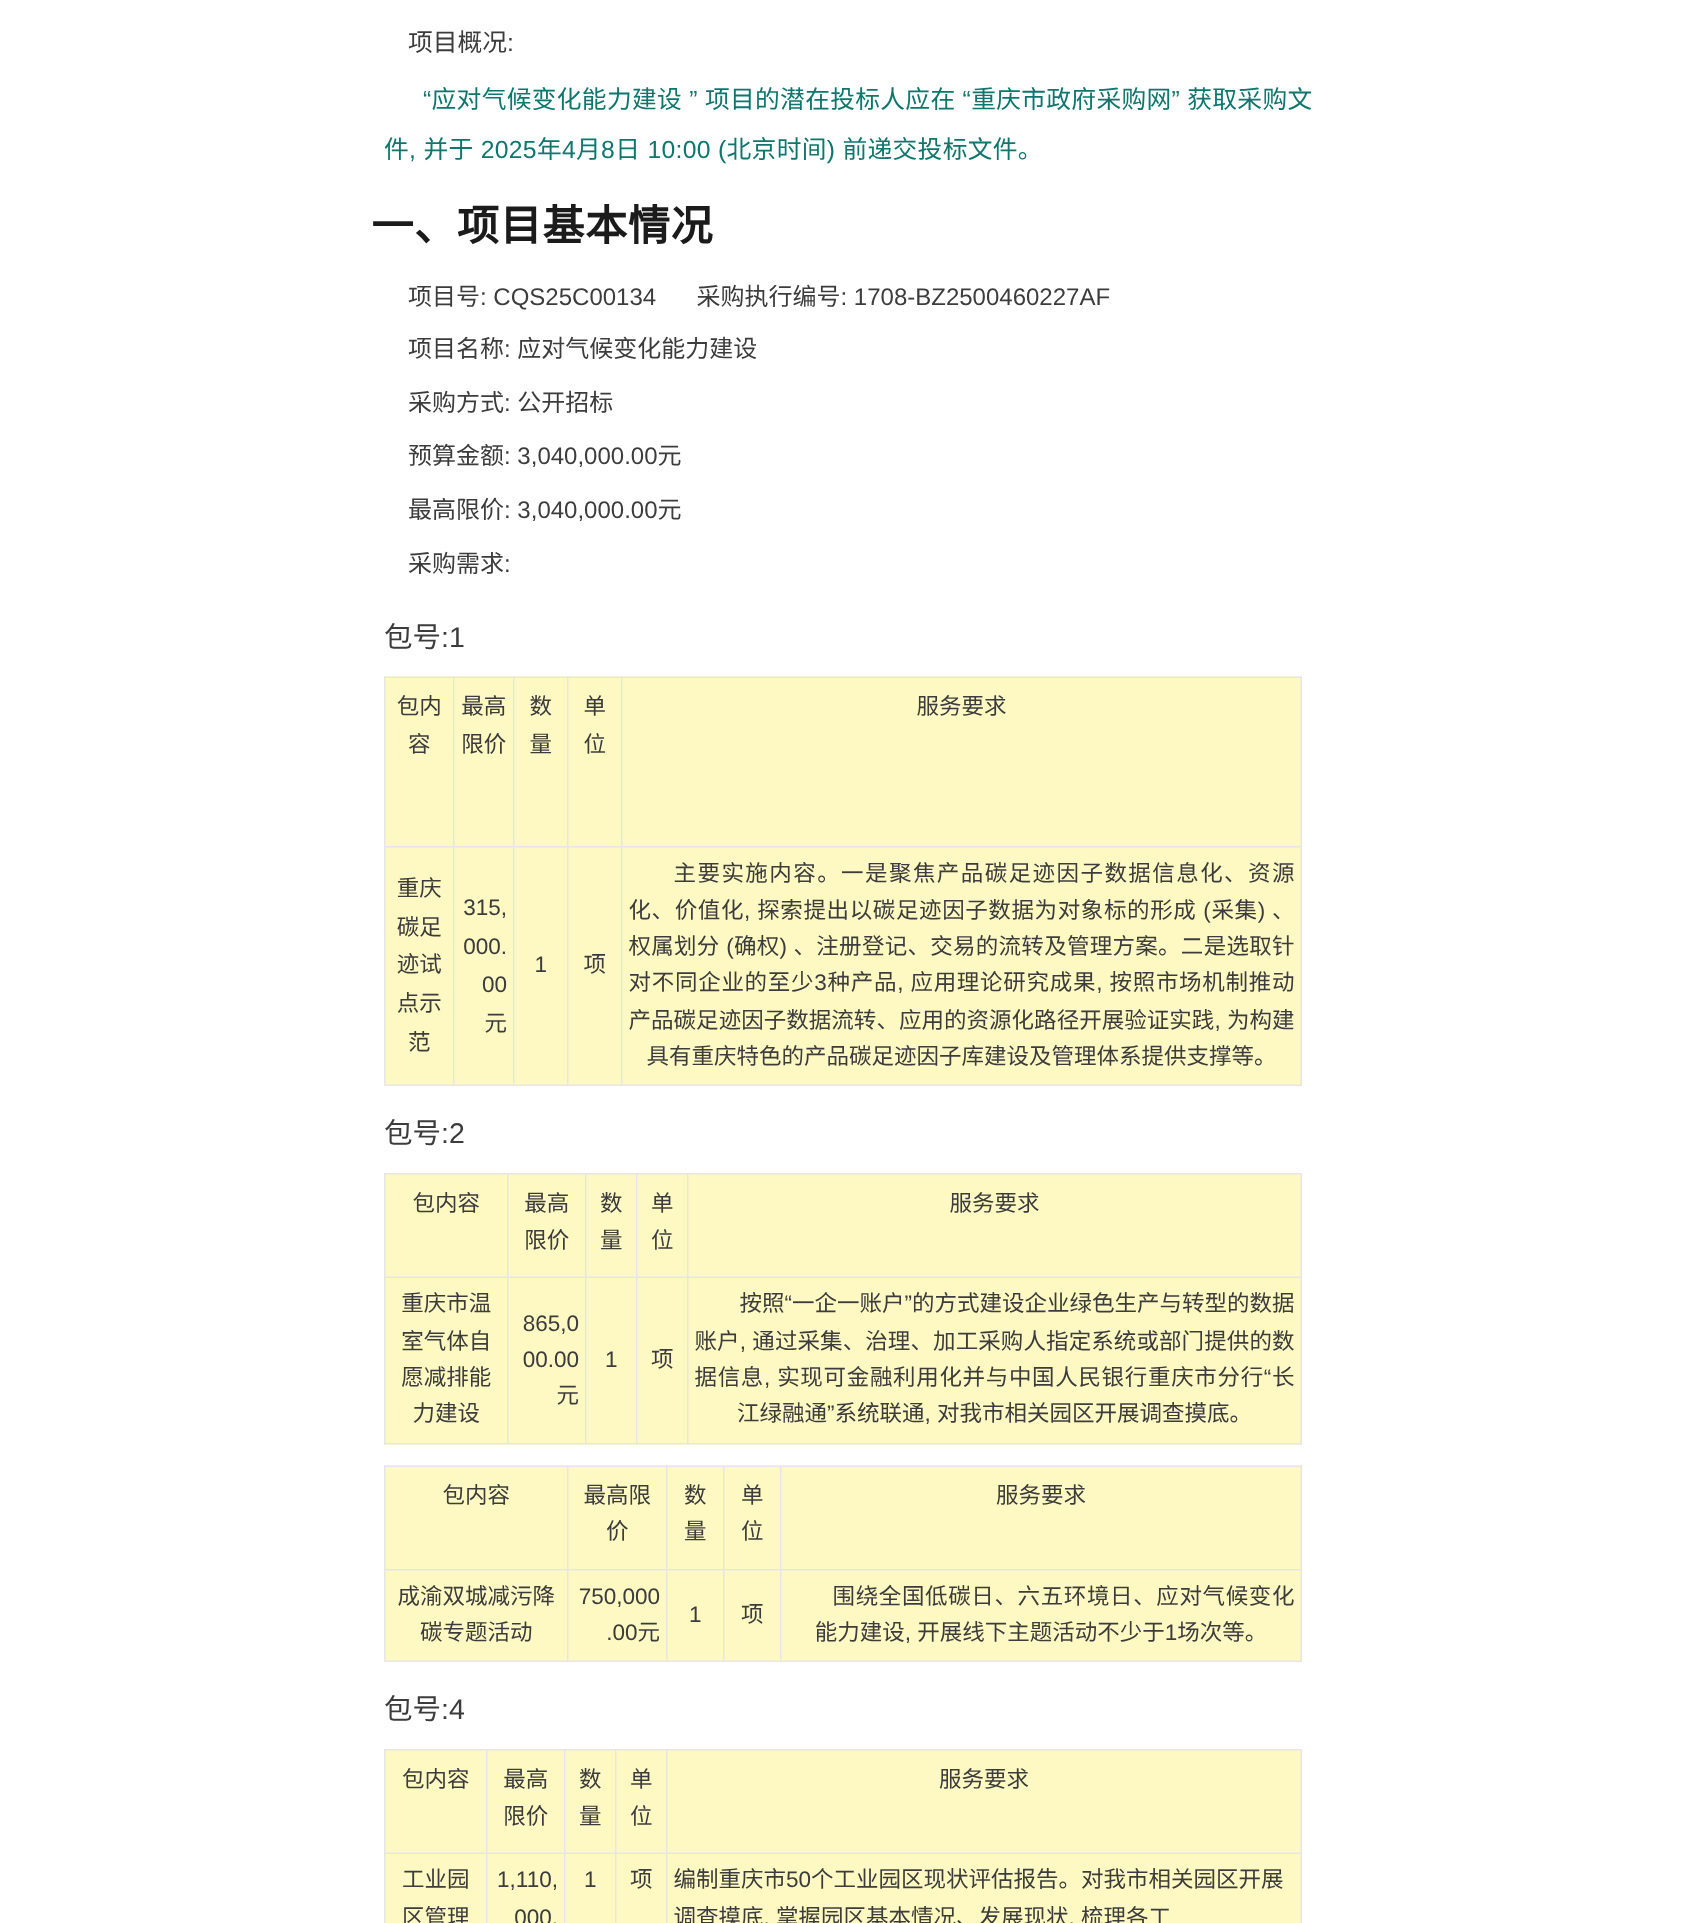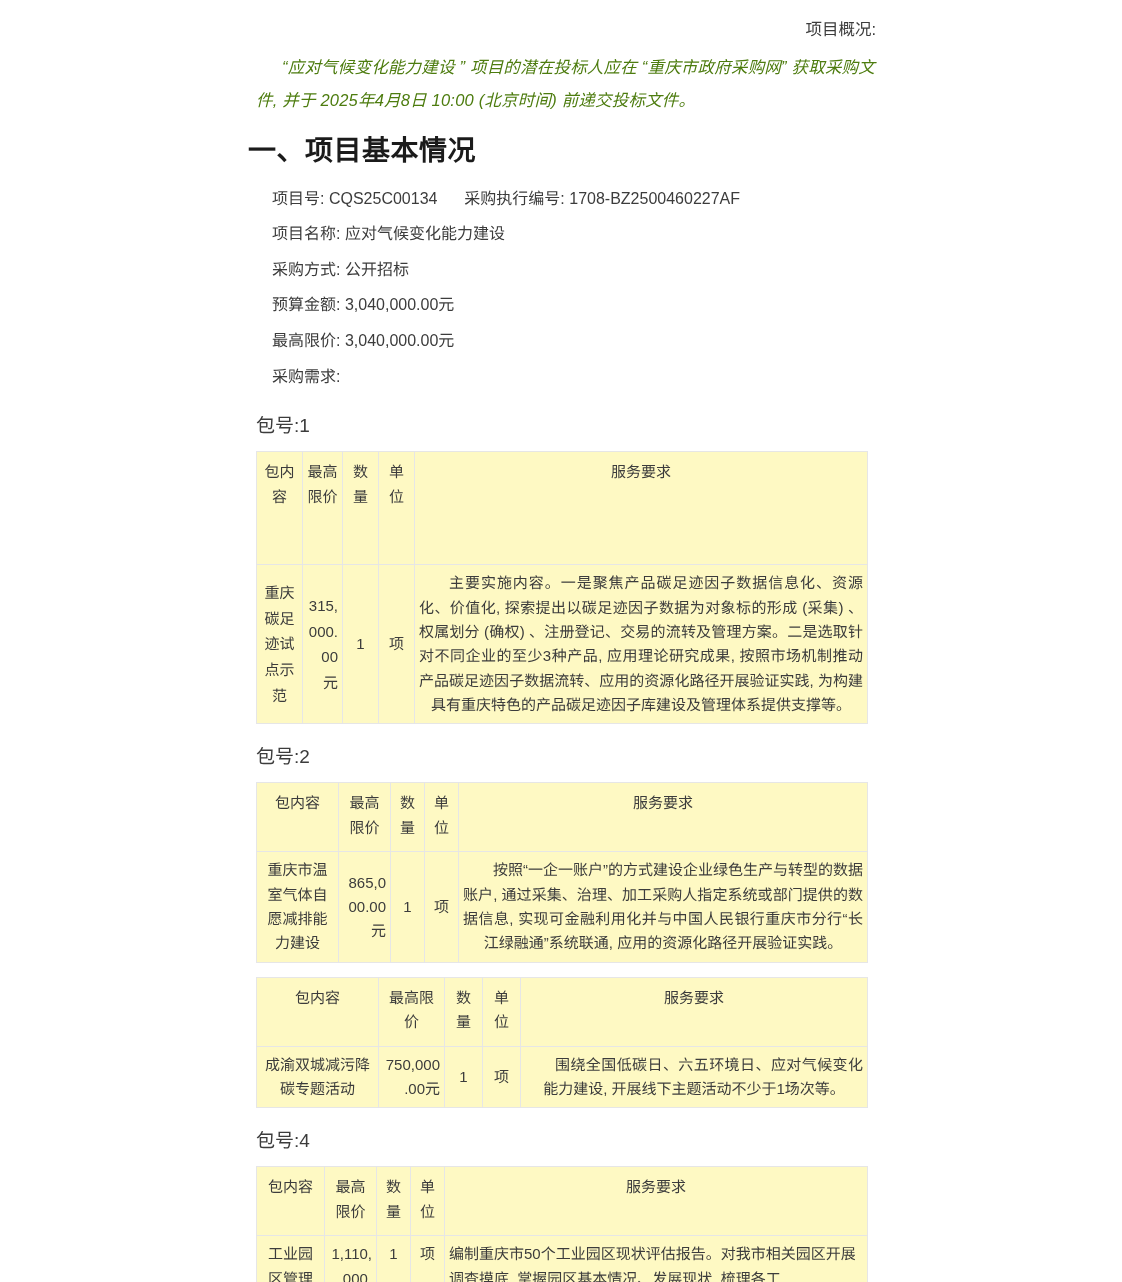--- a/index.html
+++ b/index.html
@@ -27,30 +27,28 @@
     margin-left: 256px;
     width: 620px;
   }
 
   
   .lead-label {
     font-size: 16.5px;
     line-height: 1.9;
     margin: 4px 0 6px 16px;
     color: #3c3c3c;
-    text-align: right;
   }
   .lead-para {
     font-size: 16.5px;
     line-height: 1.95;
     margin: 0 0 10px 0;
     text-indent: 26px;
-    color: #4d7c0f;
+    color: #0f766e;
     letter-spacing: .2px;
-    font-style: italic;
   }
   h1.section-title {
     font-size: 28px;
     font-weight: 700;
     color: #1b1b1b;
     margin: 14px 0 10px -8px;
     letter-spacing: .5px;
     line-height: 1.5;
   }
   .info-line {
@@ -228,21 +226,21 @@
           <th class="c-req">服务要求</th>
         </tr>
       </thead>
       <tbody>
         <tr>
           <td class="c-name">重庆市温室气体自愿减排能力建设</td>
           <td class="c-price">865,000.00元</td>
           <td class="c-qty">1</td>
           <td class="c-unit">项</td>
           <td class="c-req">
-            <span class="indent">按照“一企一账户”的方式建设企业绿色生产与转型的数据账户, 通过采集、治理、加工采购人指定系统或部门提供的数据信息, 实现可金融利用化并与中国人民银行重庆市分行“长江绿融通”系统联通, 应用的资源化路径开展验证实践。</span>
+            <span class="indent">按照“一企一账户”的方式建设企业绿色生产与转型的数据账户, 通过采集、治理、加工采购人指定系统或部门提供的数据信息, 实现可金融利用化并与中国人民银行重庆市分行“长江绿融通”系统联通, 对我市相关园区开展调查摸底。</span>
           </td>
         </tr>
       </tbody>
     </table>
 
     <table class="pkg-table t3">
       <colgroup>
         <col class="col-name">
           <col class="col-price">
           <col class="col-qty">

